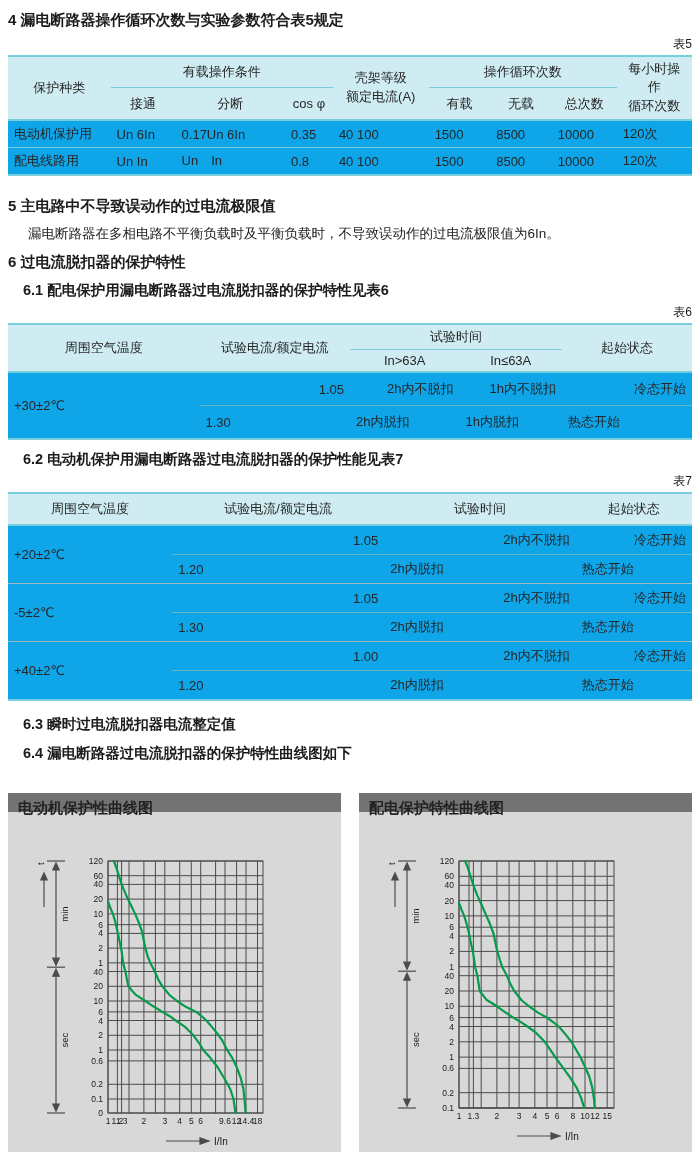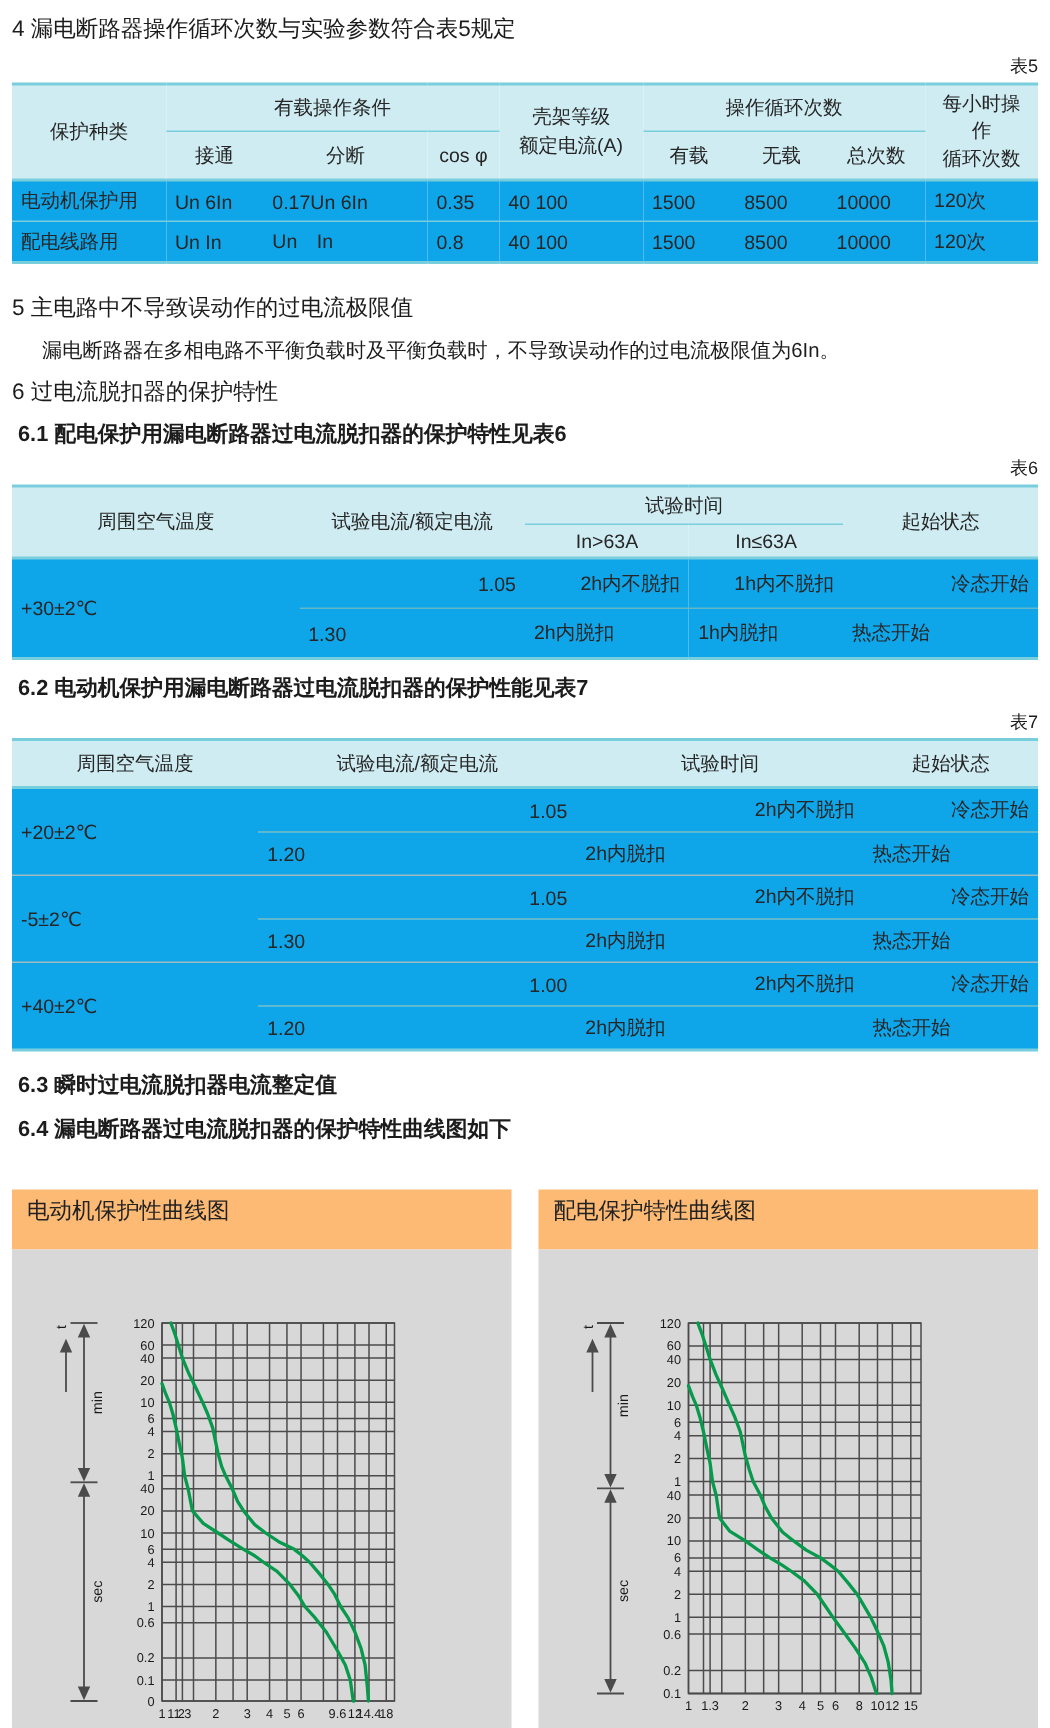--- a/index.html
+++ b/index.html
@@ -1,37 +1,37 @@
 <!DOCTYPE html>
 <html><head>
 <meta charset="utf-8">
 <style>
   html,body{margin:0;padding:0;background:#fff;}
   body{width:700px;font-family:"Liberation Sans","DejaVu Sans",sans-serif;color:#1c1c1c;}
   .page{padding:6px 8px 8px 8px;}
-  .sec-h{font-size:15px;font-weight:normal;margin:4px 0 6px 0;line-height:1.3;}
-  .sub-h{font-size:14.5px;font-weight:bold;margin:10px 0 4px 4px;line-height:1.3;}
+  .sec-h{font-size:15px;font-weight:bold;margin:4px 0 6px 0;line-height:1.3;}
+  .sub-h{font-size:14.5px;font-weight:bold;margin:10px 0 4px 15px;line-height:1.3;}
   .body-text{font-size:13.5px;line-height:1.8;padding-left:20px;padding-right:6px;margin:2px 0 6px 0;}
   .tbl-label{text-align:right;font-size:12px;margin:0 0 2px 0;color:#1c1c1c;}
   table{width:100%;border-collapse:collapse;font-size:13px;color:#262626;table-layout:fixed;}
   table{border-top:2px solid #79cedd;border-bottom:2px solid #79cedd;}
   thead{border-bottom:2px solid #79cedd;}
   th{background:#cfecf2;font-weight:normal;text-align:center;padding:3px 6px;vertical-align:middle;}
   td{padding:4px 6px;vertical-align:middle;background:#0ea5e9;}
   .two-line span{display:block;line-height:1.45;}
   .grp-underline{border-bottom:1px solid #79cedd;}
   .row-sep{border-top:1.5px solid #79cedd;}
   .psep{border-bottom:1.5px solid #63b7c6;text-align:right;}
   .gsep td{border-top:1px solid #9fbac0;}
   #t6 td{padding:7px 6px;}
   #t7 th{padding:6px 6px;}
   #t7 td{padding:5px 6px;}
   .panels{display:flex;gap:18px;margin-top:30px;}
   .panel{width:333px;}
-  .panel-head{height:40px;line-height:30px;background:#fdba74;font-size:15px;font-weight:normal;color:#222;padding-left:10px;box-sizing:border-box;}
+  .panel-head{height:19px;line-height:30px;background:#737373;font-size:15px;font-weight:bold;color:#222;padding-left:10px;box-sizing:border-box;}
   .panel-body{height:350px;background:#d8d8d8;}
   .panel-body svg{display:block;}
 </style>
 </head>
 <body>
 
 <div class="page">
 
   <div class="sec-h">4 漏电断路器操作循环次数与实验参数符合表5规定</div>
 

